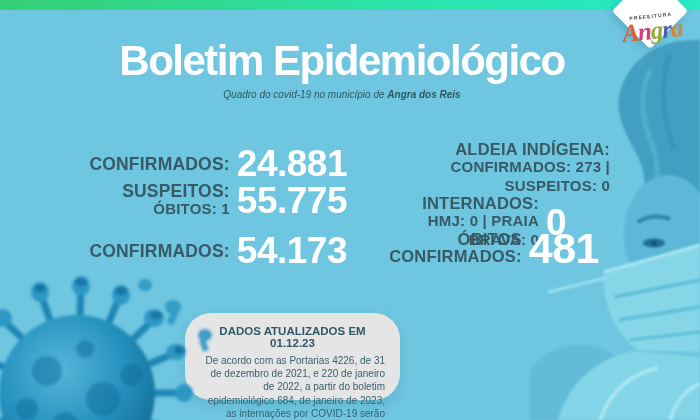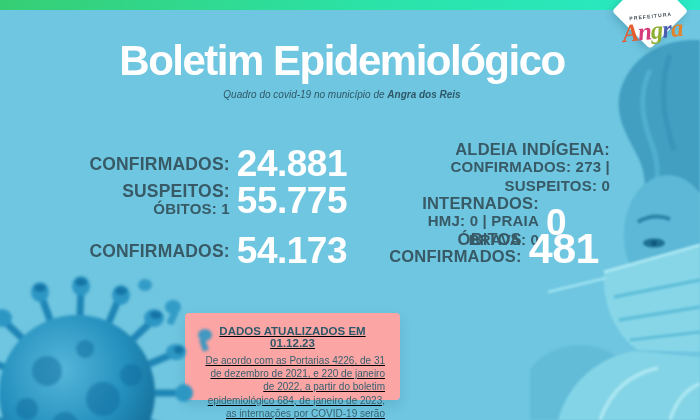--- a/index.html
+++ b/index.html
@@ -40,23 +40,23 @@
   .right .val{font-size:37px;min-width:64px;text-align:left;}
   #stat-l1{top:147px;left:0;width:347px;}
   #stat-l2{top:182px;left:0;width:347px;}
   #stat-l3{top:234px;left:0;width:347px;}
   #stat-r1{top:141px;left:370px;width:240px;}
   #stat-r2{top:195px;left:370px;width:240px;}
   #stat-r3{top:229px;left:359px;width:240px;}
   #stat-r3 .lbl{max-width:145px;}
   #stat-r3 .val{font-size:43px;}
   
-  .info-box{position:absolute;left:185px;top:313px;width:215px;height:87px;background:#fca5a5;
-    border-radius:4px;z-index:3;box-shadow:0 5px 12px rgba(20,80,110,.15);
-    padding:12px 15px 0 15px;box-sizing:border-box;text-decoration:underline;}
+  .info-box{position:absolute;left:185px;top:313px;width:215px;height:87px;background:#e5e5e5;
+    border-radius:26px;z-index:3;box-shadow:0 5px 12px rgba(20,80,110,.15);
+    padding:12px 15px 0 15px;box-sizing:border-box;}
   .info-title{font-size:11.5px;font-weight:bold;color:#2E5868;text-align:center;}
   .info-body{margin-top:5px;font-size:10px;line-height:1.32;color:#38606E;text-align:right;}
 </style>
 </head>
 <body>
 
 <div class="poster">
 
   <svg class="bg-photo" width="170" height="420" viewBox="0 0 170 420">
 

